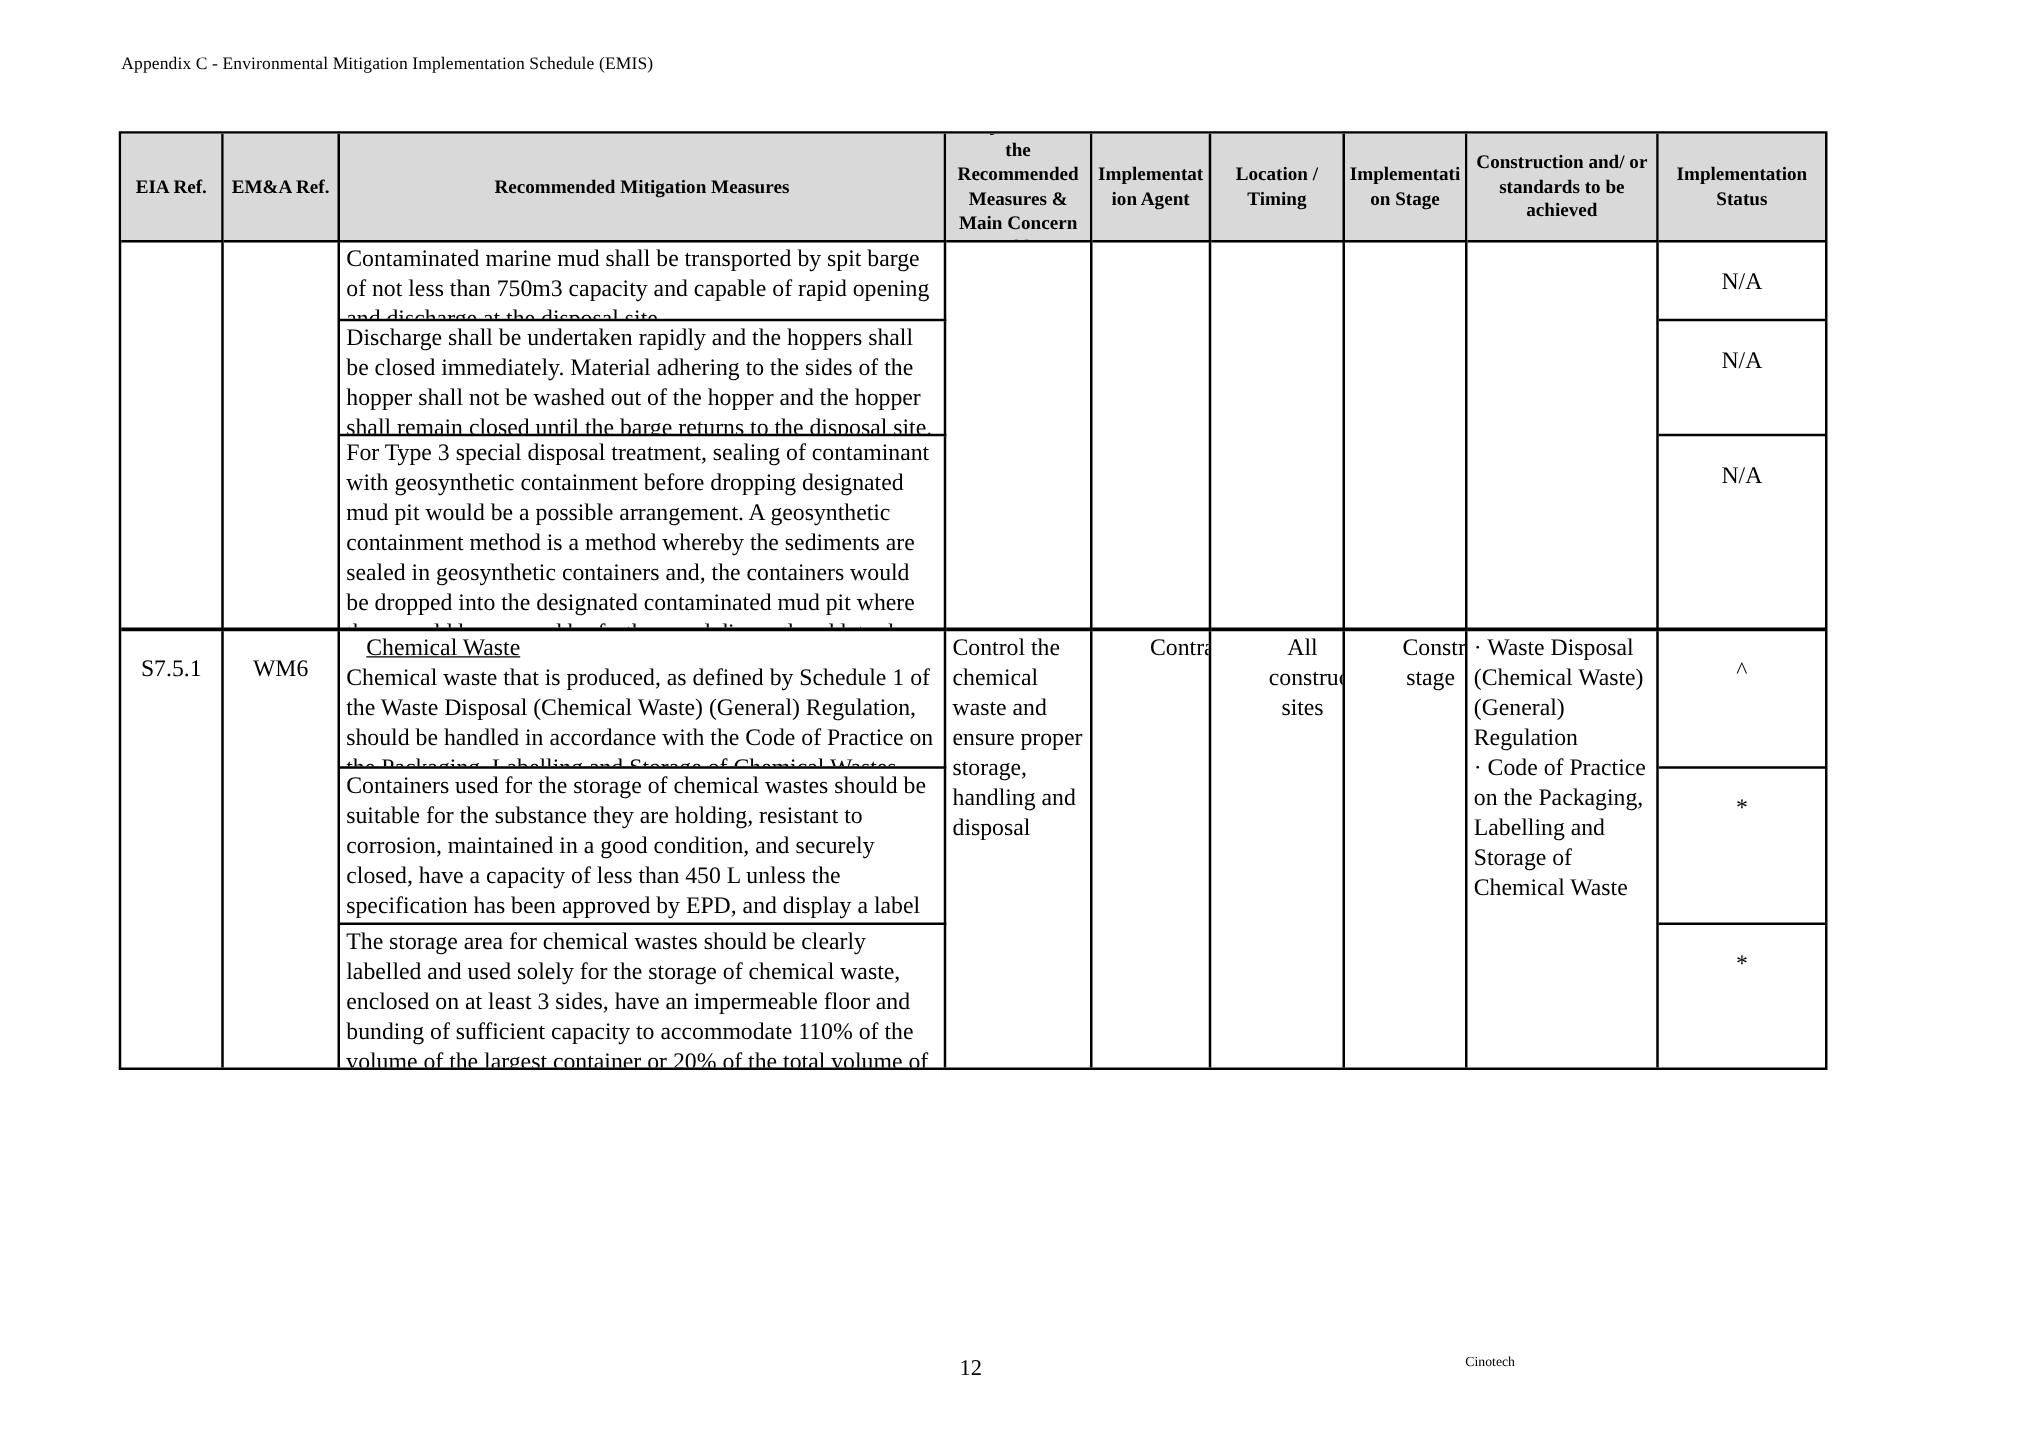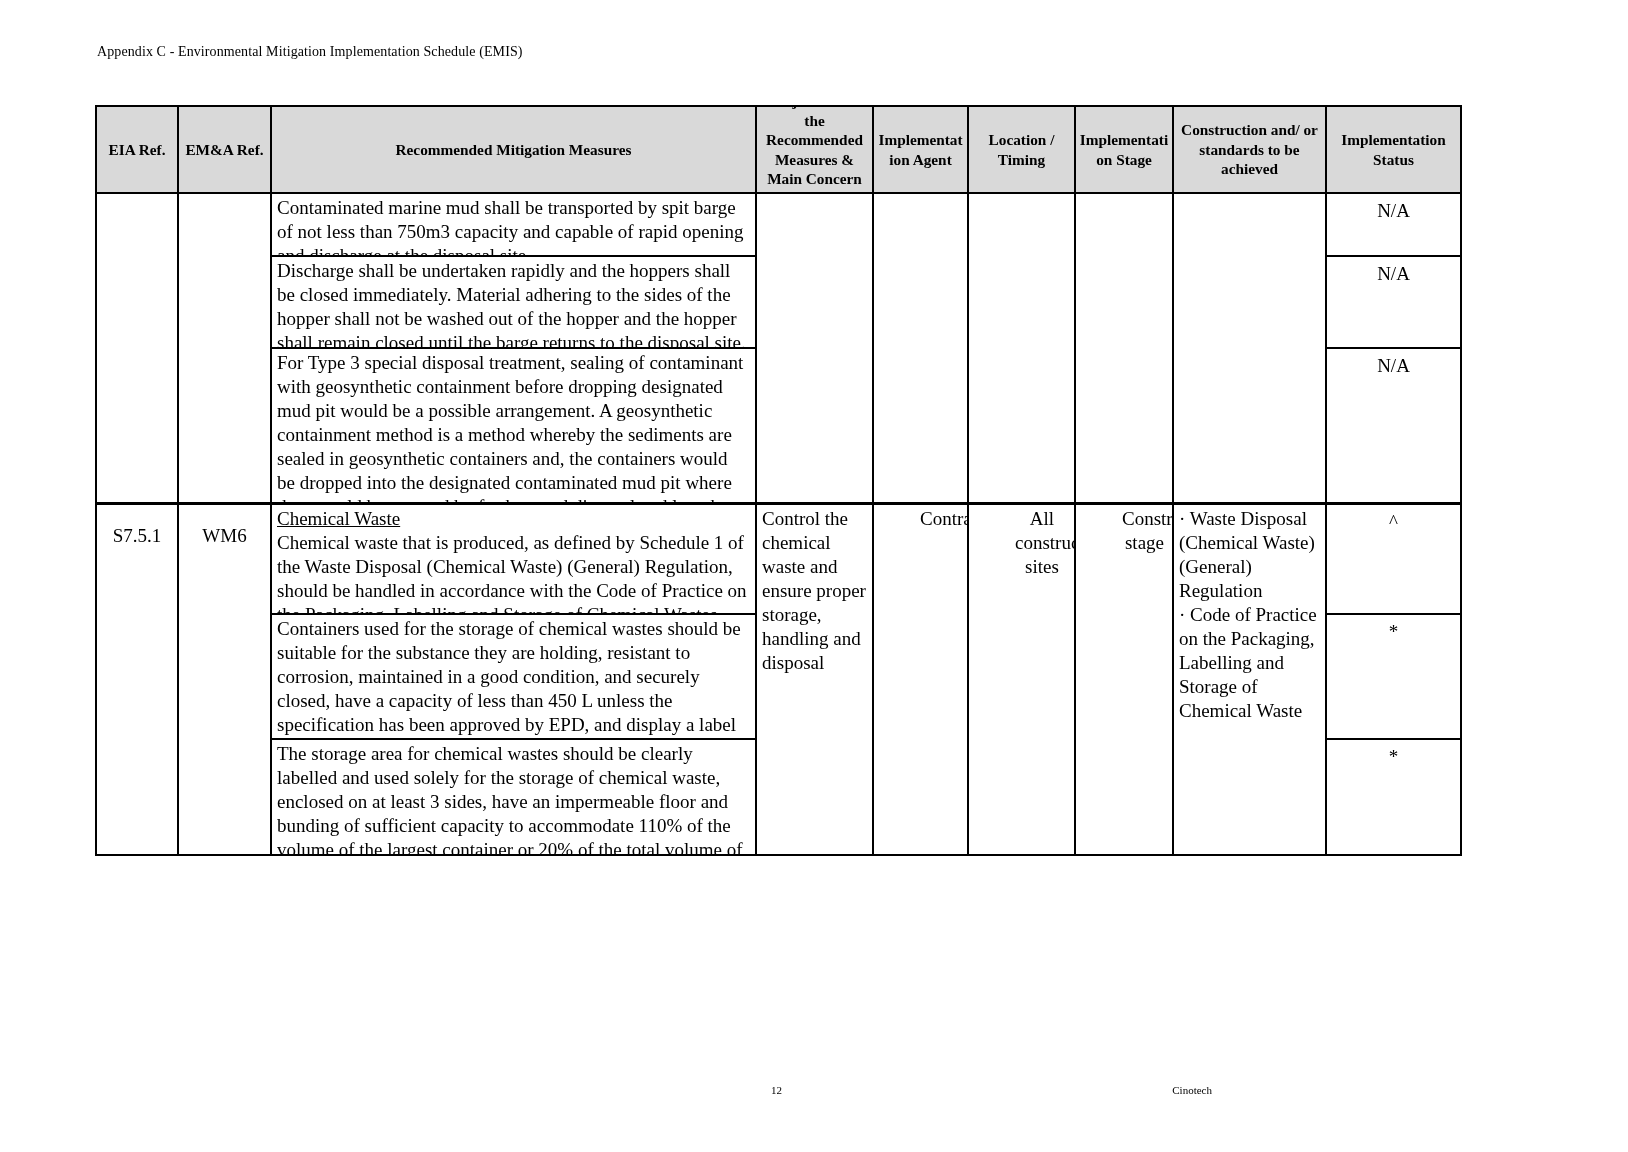--- a/index.html
+++ b/index.html
@@ -26,28 +26,28 @@
   .cell.last-col { border-right:none; }
   .cell.last-row { border-bottom:none; }
   .hd {
     background:#d9d9d9; font-weight:bold; text-align:center;
     display:flex; align-items:center; justify-content:center;
     padding:2px 3px; line-height:1.27; font-size:15.3px;
   }
   .bw { overflow-wrap:anywhere; word-break:break-word; }
   .ctr { text-align:center;padding-left:46px; }
   .ref { text-align:center; padding-top:19px; }
-  .status { text-align:center; padding-top:5px; }
+  .status { text-align:center; padding-top:20px; }
   .measure .para { display:block; }
-  .u { text-decoration:underline; }
+  .u { text-decoration:underline;margin-left:16px; }
   .sec-end { border-bottom-width:3px; }
   .req-line { display:block; }
   .footer-pageno {
     position:absolute; left:95px; top:1084px; width:1363px;
-    text-align:center; font-size:11px;
+    text-align:center; font-size:18px;
   }
   .footer-company {
     position:absolute; right:156px; top:1084px; font-size:11px;
   }
 </style>
 </head>
 <body>
 
 <div class="page">
 

